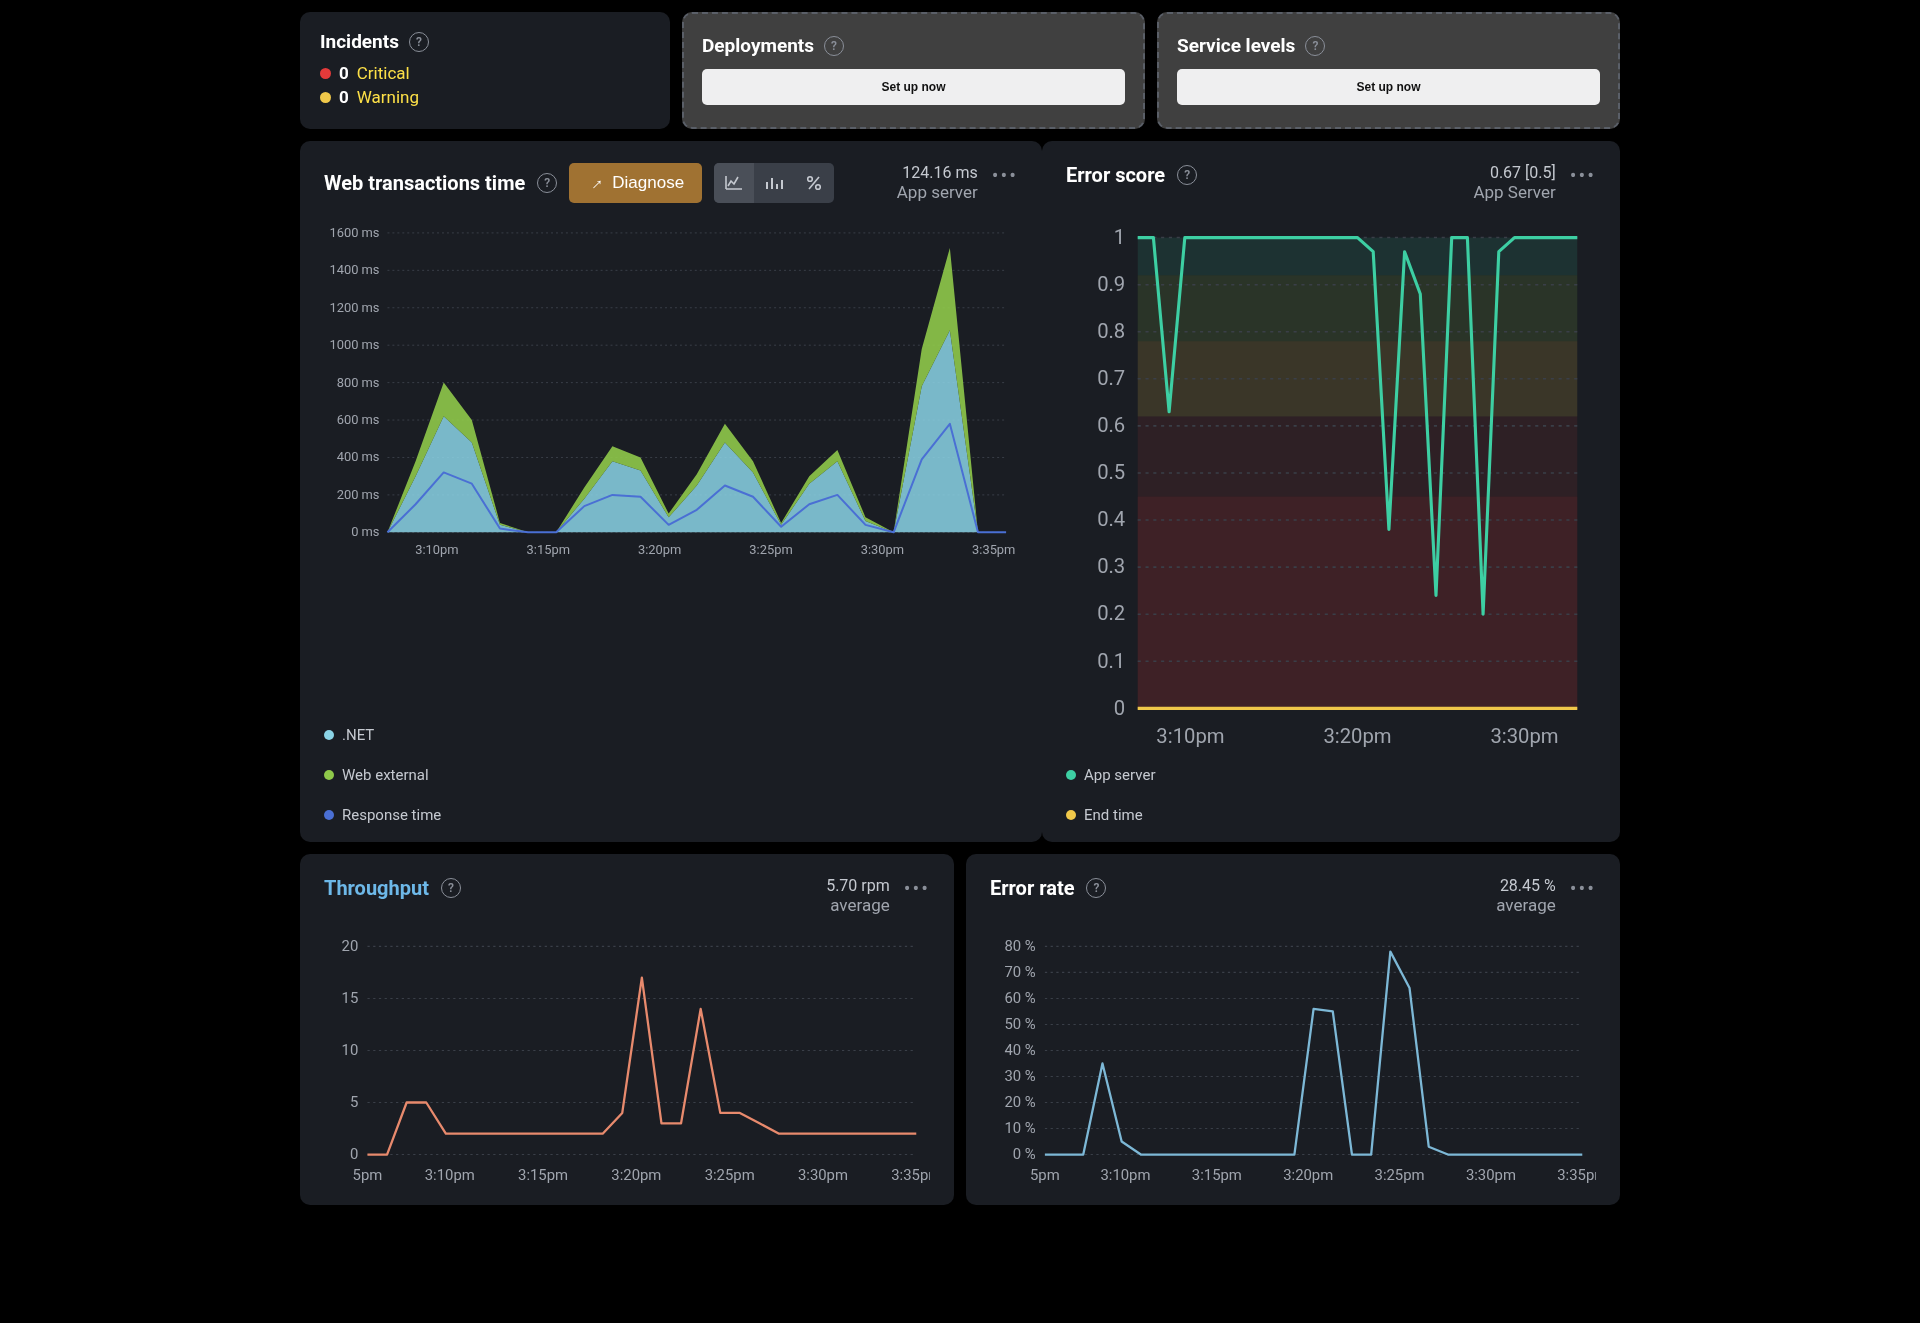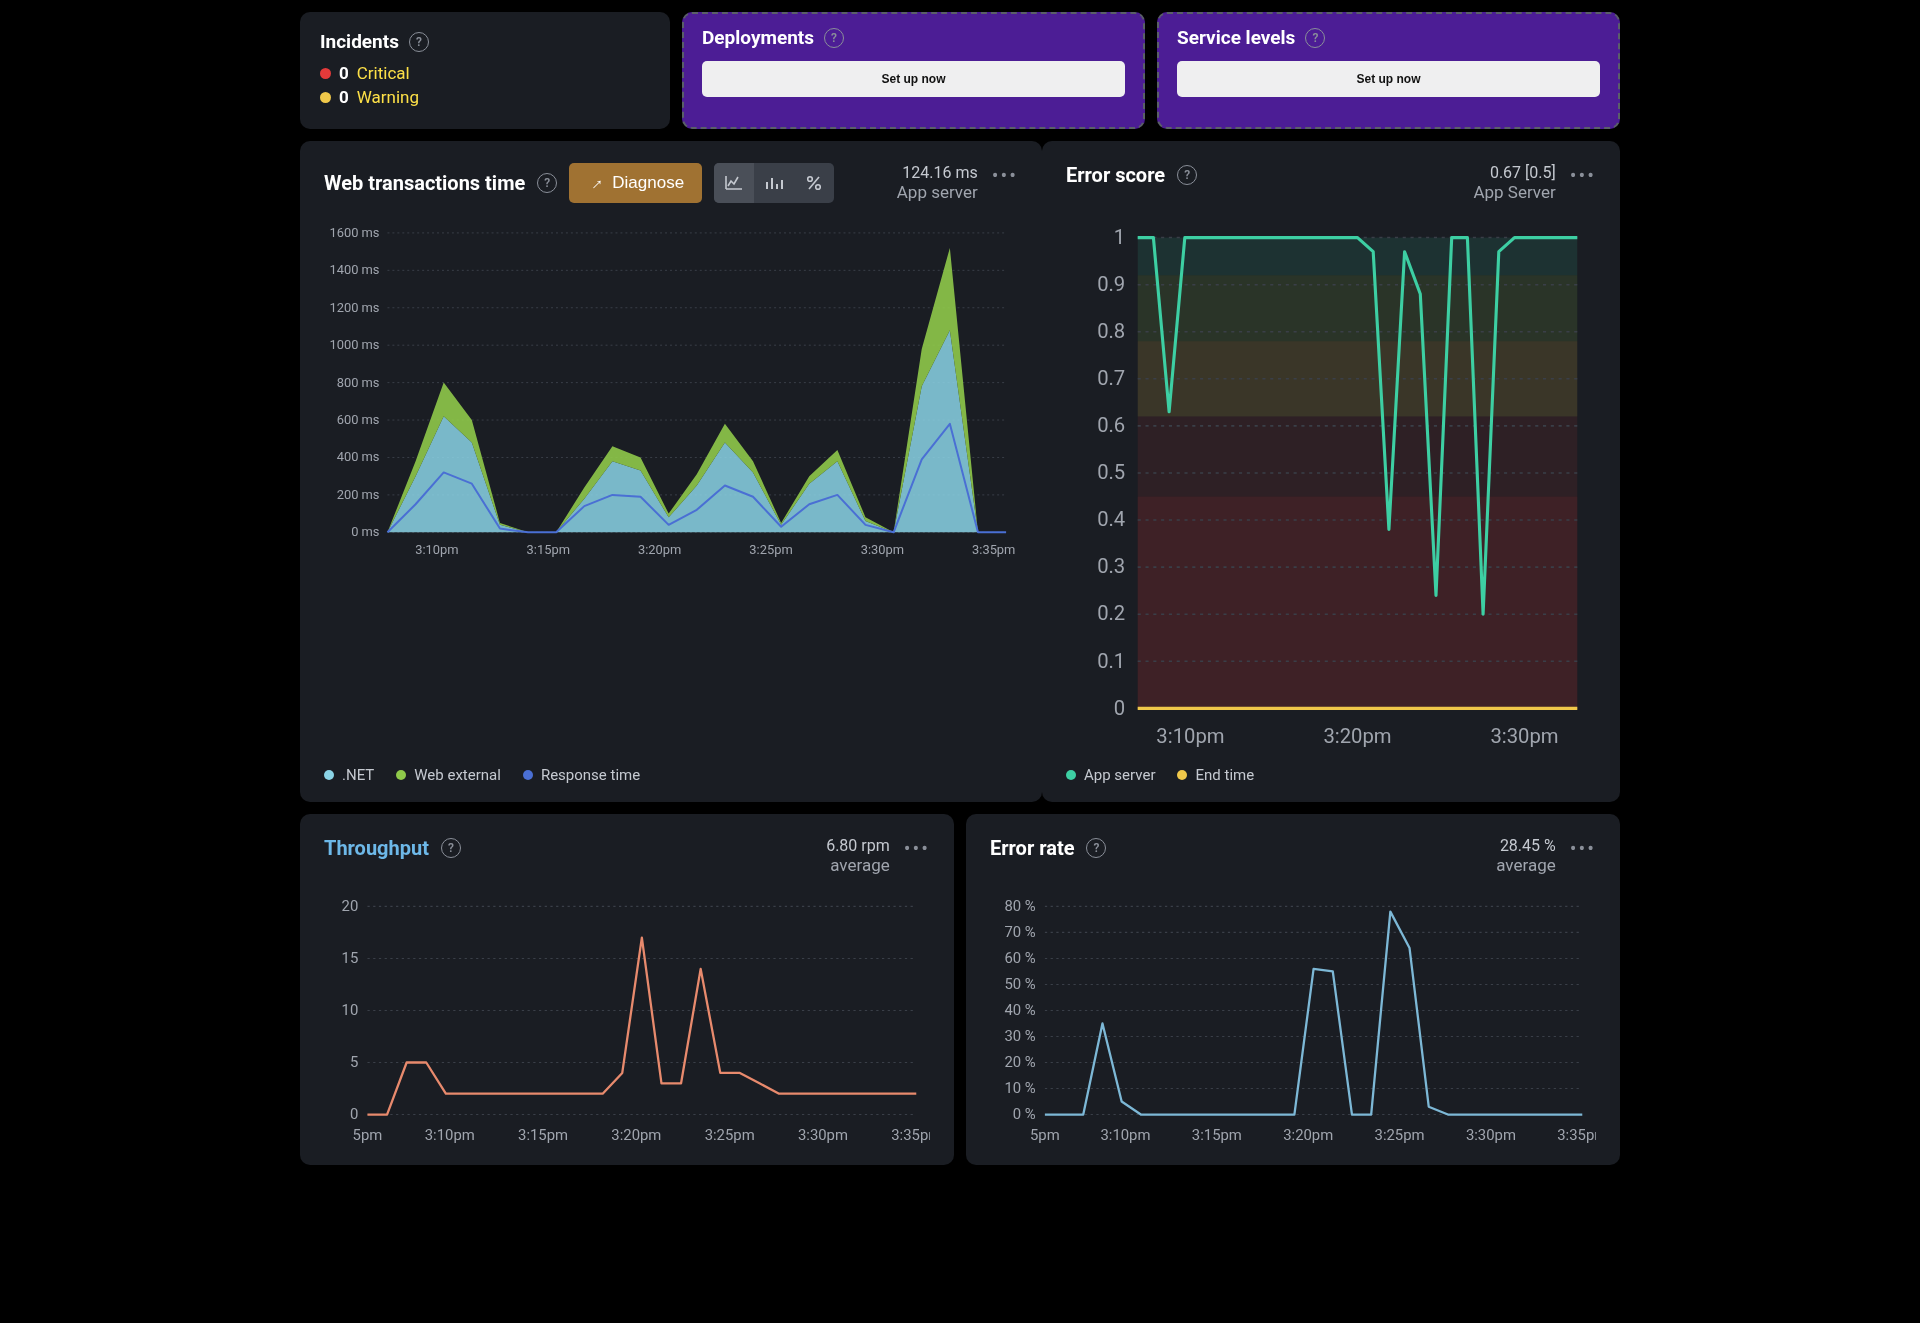--- a/index.html
+++ b/index.html
@@ -14,24 +14,24 @@
     }
     .container { max-width: 1320px; margin: 0 auto; }
     .top-row { display: flex; gap: 12px; margin-bottom: 12px; }
     .incidents-card {
       background: #1a1d23;
       border-radius: 10px;
       padding: 18px 20px;
       flex: 0 0 370px;
     }
     .setup-card {
-      background: #4c1d95;
+      background: #404040;
       border: 2px dashed #5a5f68;
       border-radius: 10px;
-      padding: 12px 18px 18px;
+      padding: 20px 18px 18px;
       flex: 1;
     }
     .card-title { display: flex; align-items: center; gap: 10px; font-size: 19px; font-weight: 700; color: #fff; margin-bottom: 10px; }
     .card-title-setup { margin-bottom: 12px; }
     .help-icon {
       width: 20px; height: 20px; border: 1.8px solid #8a8f99; border-radius: 50%;
       display: inline-flex; align-items: center; justify-content: center;
       font-size: 12px; color: #8a8f99; font-weight: 600;
     }
     .incident-line { display: flex; align-items: center; gap: 8px; margin-bottom: 4px; font-size: 17px; }
@@ -64,21 +64,21 @@
     .chart-metric { text-align: right; color: #c5c9d0; }
     .chart-metric .val { font-size: 16px; white-space: nowrap; }
     .chart-metric .sub { font-size: 17px; color: #a0a5ae; }
     .more-icon { margin-left: 14px; color: #8a8f99; cursor: pointer; font-size: 20px; letter-spacing: 2px; }
     .chart-right { display: flex; align-items: flex-start; }
     .chart-body { flex: 1; position: relative; }
     .chart-svg { width: 100%; height: auto; display: block; }
     .y-tick { fill: #a0a5ae; font-size: 13px; text-anchor: end; }
     .x-tick { fill: #a0a5ae; font-size: 13px; text-anchor: middle; }
     .grid-line { stroke: #3a3f48; stroke-width: 1; stroke-dasharray: 2 3; }
-    .legend { display: flex; gap: 22px; margin-top: 14px; font-size: 15px; color: #c5c9d0; }
+    .legend { display: flex; gap: 22px; margin-top: 14px; font-size: 15px; color: #c5c9d0; flex-direction: column; }
     .legend-item { display: flex; align-items: center; gap: 8px; }
     .legend-dot { width: 10px; height: 10px; border-radius: 50%; }
     .bottom-row { display: flex; gap: 12px; }
     .bottom-row .chart-card { flex: 1; }
     .arrow-up-right { display: inline-block; transform: rotate(-45deg); }
   </style>
 </head>
 <body>
 
 <div class="container">
@@ -269,21 +269,21 @@
 
   <div class="bottom-row">
     <div class="chart-card">
       <div class="chart-header">
         <div class="chart-title-group">
           <span class="chart-title blue">Throughput</span>
           <span class="help-icon">?</span>
         </div>
         <div class="chart-right">
           <div class="chart-metric">
-            <div class="val">6.80  rpm</div>
+            <div class="val">5.70  rpm</div>
             <div class="sub">average</div>
           </div>
           <div class="more-icon">•••</div>
         </div>
       </div>
       <div class="chart-body">
           <svg id="svg-throughput" class="chart-svg" viewBox="0 0 530 220">
             <line x1="38" y1="192" x2="518" y2="192" class="grid-line"></line>
             <text x="30" y="196" class="y-tick">0</text>
             <line x1="38" y1="146.5" x2="518" y2="146.5" class="grid-line"></line>

